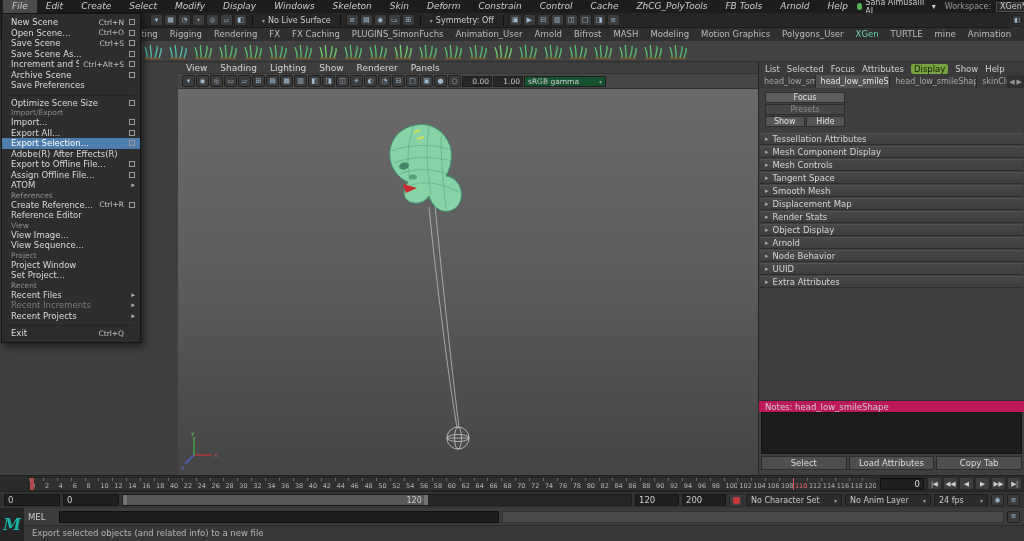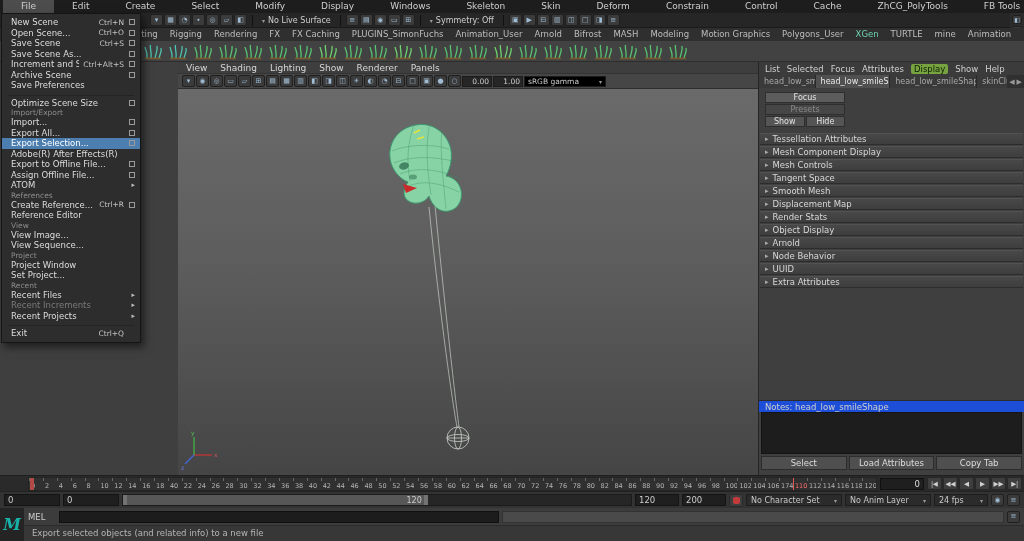--- a/index.html
+++ b/index.html
@@ -5,21 +5,21 @@
   html,body{margin:0;padding:0;background:#222;}
   *{box-sizing:border-box;}
   .app{position:relative;width:1024px;height:541px;overflow:hidden;background:#3f3f3f;
        font-family:"DejaVu Sans","Liberation Sans",sans-serif;color:#cfcfcf;
        -webkit-user-select:none;user-select:none;}
 
   
   .menubar{position:absolute;top:0;left:0;width:1024px;height:13px;background:#1d1d1d;
            display:flex;align-items:center;font-size:9px;padding:0 3px;}
   .mb-items{display:flex;align-items:center;height:100%;}
-  .mb-item{padding:0 18px;line-height:13px;white-space:nowrap;cursor:default;}
+  .mb-item{padding:0 9px;line-height:13px;white-space:nowrap;cursor:default;font-style:italic;}
   .mb-item.active{background:#4d4d4d;}
   .mb-right{margin-left:auto;display:flex;align-items:center;gap:5px;}
   .user-chip{display:flex;align-items:center;gap:3px;font-size:8px;}
   .user-dot{width:7px;height:7px;border-radius:50%;background:#53b553;display:inline-block;}
   .ws-label{color:#9a9a9a;font-size:8px;}
   .ws-select{width:112px;height:10px;background:#2b2b2b;border:1px solid #4e4e4e;
              display:flex;align-items:center;justify-content:space-between;
              padding:0 3px;font-size:8px;}
   .winbtns{display:flex;gap:1px;}
   .winbtn{width:14px;height:11px;display:flex;align-items:center;justify-content:center;
@@ -66,21 +66,21 @@
   .hscroll-handle{position:absolute;left:1px;top:1px;width:118px;height:6px;background:#5a5a5a;border-radius:3px;}
 
   
   .viewport{position:absolute;left:178px;top:0;width:580px;height:413px;background:#3f3f3f;}
   .vp-menu{height:12px;background:#3e3e3e;border-bottom:1px solid #333;display:flex;
            align-items:center;gap:13px;padding-left:8px;font-size:9px;color:#d8d8d8;}
   .vp-tool{height:15px;background:#464646;border-bottom:1px solid #2e2e2e;display:flex;
            align-items:center;gap:1px;padding:0 4px;}
   .vp-field{width:30px;height:11px;background:#262626;border:1px solid #1c1c1c;font-size:7.5px;
             color:#ccc;text-align:right;padding:0 2px;line-height:10px;flex:none;}
-  .vp-drop{width:82px;height:11px;background:#000000;border:1px solid #1c1c1c;font-size:7.5px;
+  .vp-drop{width:82px;height:11px;background:#14532d;border:1px solid #1c1c1c;font-size:7.5px;
            color:#ccc;display:flex;align-items:center;justify-content:space-between;
            padding:4px 3px;flex:none;text-align:center;}
   .vp-canvas{position:absolute;left:0;top:27px;right:0;bottom:0;
              background:linear-gradient(180deg,#6a6a6a 0%,#5d5d5d 45%,#454545 100%);overflow:hidden;}
   .vp-canvas svg{position:absolute;left:0;top:0;}
 
   
   .attred{position:absolute;left:758px;top:0;width:266px;height:413px;background:#3f3f3f;
           border-left:1px solid #262626;overflow:hidden;}
   .ae-title{height:12px;background:#333;font-size:9px;color:#d9d9d9;display:flex;
@@ -107,21 +107,21 @@
   .ae-btn{height:11px;background:#5d5d5d;border:1px solid #2e2e2e;font-size:8px;color:#e2e2e2;
           display:flex;align-items:center;justify-content:center;}
   .ae-btn.dim{background:#464646;color:#8a8a8a;}
   .ae-btnrow2{display:flex;gap:1px;}
   .ae-btnrow2 .ae-btn{flex:1;background:#555;}
   .ae-sections{margin-top:1px;}
   .ae-sec{height:12px;margin:0 1px 1px;background:linear-gradient(#484848,#3e3e3e);
           border-top:1px solid #525252;border-bottom:1px solid #2d2d2d;display:flex;
           align-items:center;gap:4px;padding-left:5px;font-size:8.5px;color:#d8d8d8;}
   .ae-sec .arrow{font-size:7px;color:#aaa;}
-  .ae-notesbar{position:absolute;left:0;right:0;bottom:63px;height:12px;background:#1d4ed8;
+  .ae-notesbar{position:absolute;left:0;right:0;bottom:63px;height:12px;background:#be185d;
                border-top:1px solid #2c2c2c;font-size:8.5px;color:#cfcfcf;display:flex;
                align-items:center;padding-left:6px;}
   .ae-notesarea{position:absolute;left:2px;right:2px;bottom:21px;height:42px;background:#1d1d1d;
                 border:1px solid #141414;}
   .ae-bottombtns{position:absolute;left:2px;right:2px;bottom:5px;height:14px;display:flex;gap:2px;}
   .ae-bbtn{flex:1;background:#4f4f4f;border:1px solid #2c2c2c;font-size:8.5px;color:#ddd;
            display:flex;align-items:center;justify-content:center;}
 
   
   .timerow{position:absolute;top:475px;left:0;width:1024px;height:16px;background:#2a2a2a;
@@ -677,21 +677,21 @@
           <span class="tick">88</span>
           <span class="tick">90</span>
           <span class="tick">92</span>
           <span class="tick">94</span>
           <span class="tick">96</span>
           <span class="tick">98</span>
           <span class="tick">100</span>
           <span class="tick">102</span>
           <span class="tick">104</span>
           <span class="tick">106</span>
-          <span class="tick">174</span>
+          <span class="tick">108</span>
           <span class="tick red">110</span>
           <span class="tick">112</span>
           <span class="tick">114</span>
           <span class="tick">116</span>
           <span class="tick">118</span>
           <span class="tick">120</span>
         </div>
       <div class="playhead"></div>
     </div>
     <span class="cur-frame">0</span>

